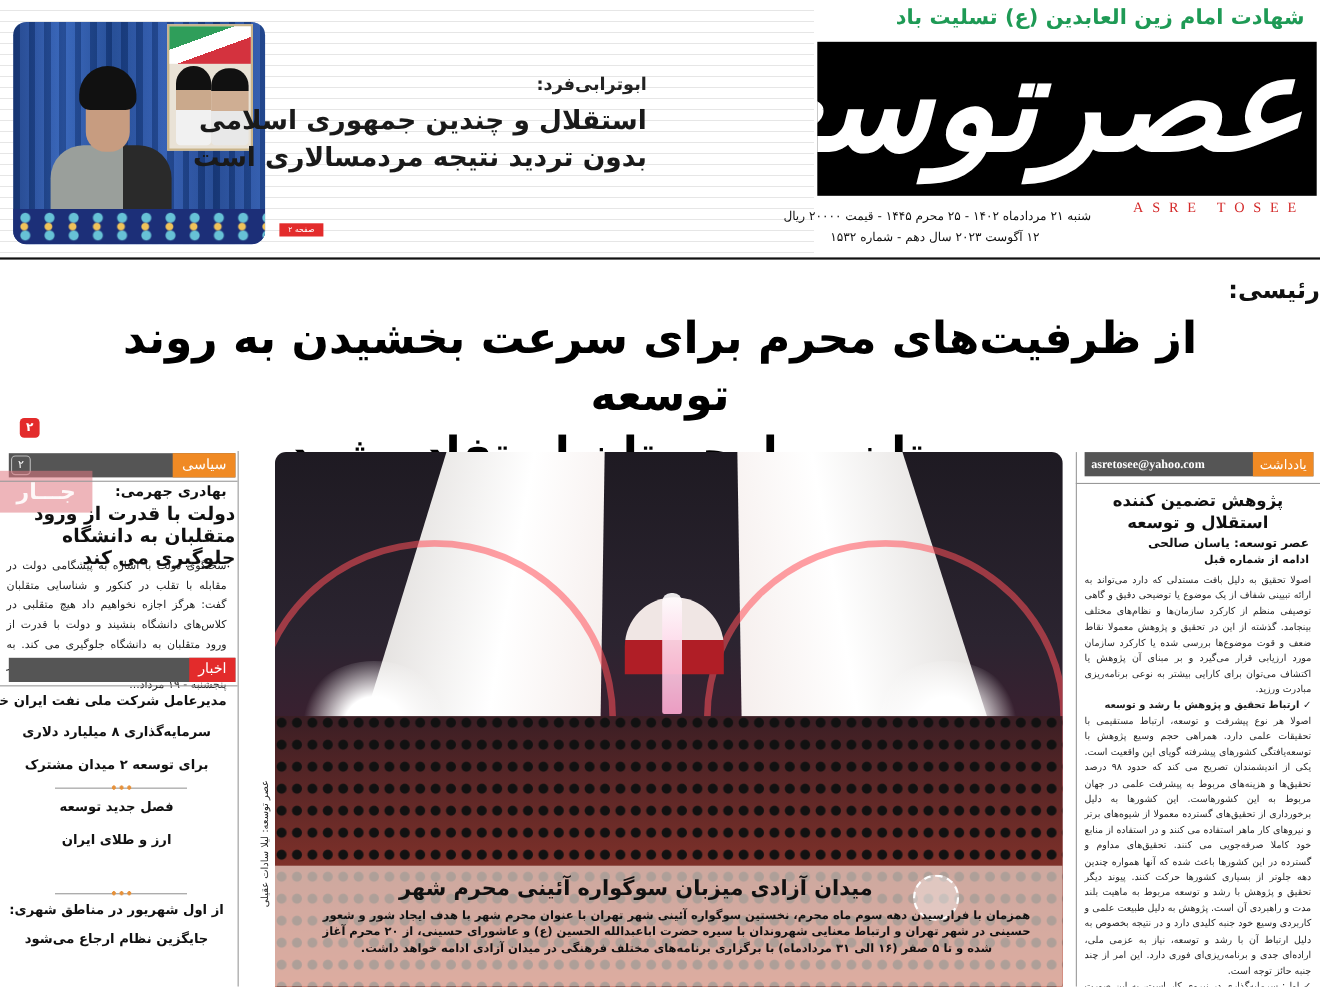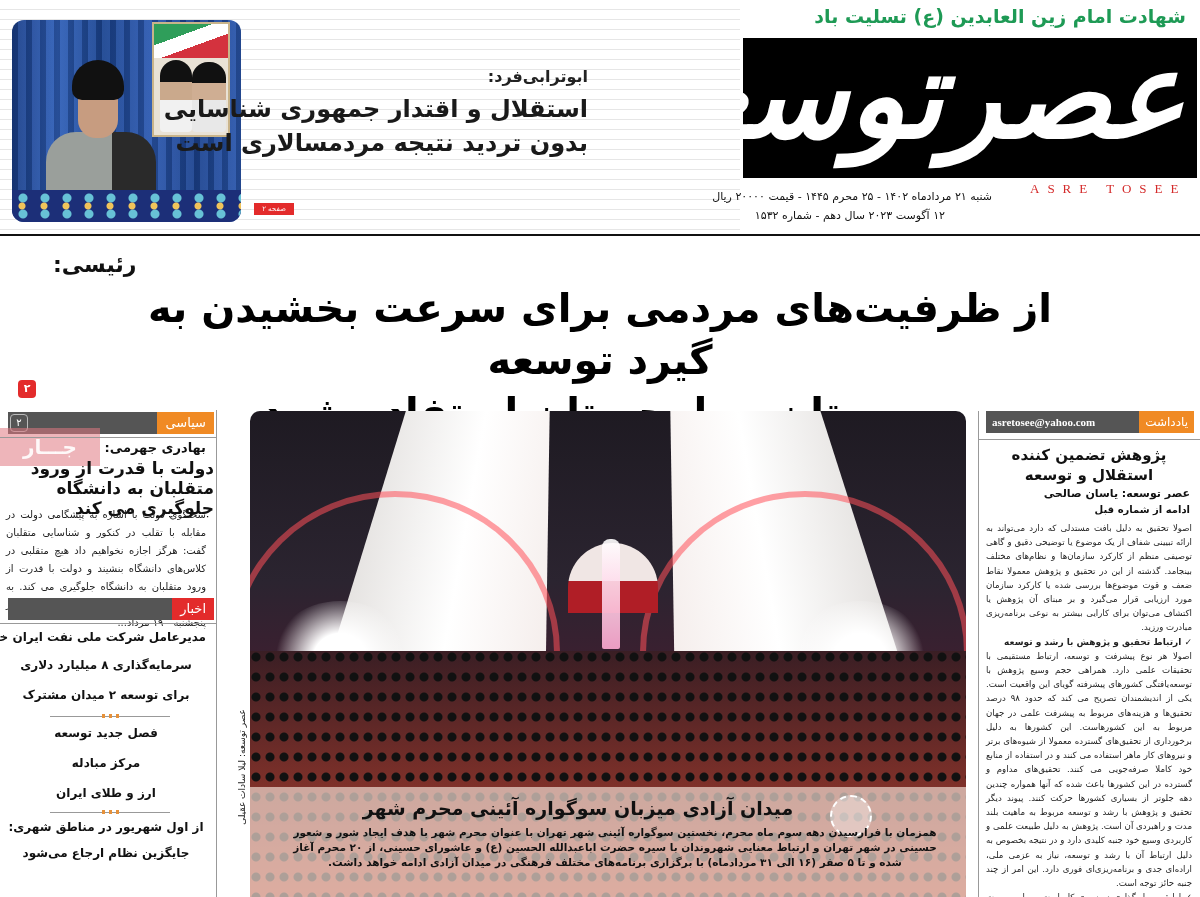--- a/index.html
+++ b/index.html
@@ -52,33 +52,33 @@
   .condolence { position: absolute; right: 14px; top: 5px; font-size: 19px; font-weight: bold; color: #1e9a55; direction: rtl; white-space: nowrap; }
   .logo-box { position: absolute; left: 743px; top: 38px; width: 454px; height: 140px; background: #000; overflow: hidden; }
   .logo-text { position: absolute; right: 12px; top: -14px; font-family: "DejaVu Serif", serif; font-size: 120px; font-weight: bold; color: #fff; direction: rtl; font-style: italic; letter-spacing: -4px; white-space: nowrap; }
   .logo-latin { position: absolute; left: 1030px; top: 181px; font-family: "Liberation Serif", serif; font-size: 13px; color: #d42a2a; letter-spacing: 8px; white-space: nowrap; }
   .issue-line1 { position: absolute; right: 208px; top: 190px; font-size: 11px; color: #111; direction: rtl; white-space: nowrap; }
   .issue-line2 { position: absolute; right: 255px; top: 209px; font-size: 11px; color: #111; direction: rtl; white-space: nowrap; }
 
   .rule-top { position: absolute; left: 0; top: 234px; width: 1200px; height: 2px; background: #111; }
 
   
-  .kicker { position: absolute; left: 0; width: 1200px; top: 252px; text-align: left; font-size: 22px; font-weight: bold; color: #111; direction: rtl; padding-left: 53px; }
+  .kicker { position: absolute; left: 0; width: 1200px; top: 252px; text-align: right; font-size: 22px; font-weight: bold; color: #111; direction: rtl; padding-left: 53px; }
   .headline { position: absolute; left: 100px; width: 1000px; top: 282px; text-align: center; font-size: 40px; font-weight: bold; line-height: 52px; color: #000; direction: rtl; letter-spacing: -1px; }
 
   .page-num-badge { position: absolute; left: 18px; top: 380px; width: 18px; height: 18px; border-radius: 4px; background: #e32b2b; color: #fff; font-size: 11px; font-weight: bold; text-align: center; line-height: 18px; }
 
   
   .left-col { position: absolute; left: 0; top: 410px; width: 216px; height: 487px; }
   .left-col-border { position: absolute; left: 216px; top: 0; width: 1px; height: 487px; background: #999; }
   .section-bar { position: absolute; left: 8px; top: 0; width: 206px; height: 22px; background: #555; }
   .section-label { position: absolute; right: 0; top: 0; height: 22px; padding: 0 8px; background: #f08a24; color: #fff; font-size: 13px; line-height: 22px; direction: rtl; }
   .section-label.red { background: #e32b2b; }
   .section-num-badge { position: absolute; left: 2px; top: 2px; width: 18px; height: 18px; border: 1px solid #bbb; border-radius: 4px; background: #555; color: #fff; font-size: 10px; text-align: center; line-height: 16px; }
-  .watermark { position: absolute; left: 0; top: 18px; width: 100px; height: 38px; background: rgba(224,120,130,0.55); color: rgba(255,255,255,0.9); font-size: 20px; font-weight: bold; text-align: center; line-height: 38px; direction: rtl; }
+  .watermark { position: absolute; left: 0; top: 18px; width: 84px; height: 38px; background: rgba(224,120,130,0.55); color: rgba(255,255,255,0.9); font-size: 20px; font-weight: bold; text-align: center; line-height: 38px; direction: rtl; }
   .sec-rule { position: absolute; left: 0; width: 216px; height: 1px; background: #999; }
   .story-kicker { position: absolute; right: 10px; font-size: 13px; font-weight: bold; color: #111; direction: rtl; white-space: nowrap; }
   .story-title { position: absolute; left: 8px; right: 2px; font-size: 17px; font-weight: bold; color: #111; direction: rtl; text-align: right; line-height: 20px; }
   .story-body { position: absolute; left: 6px; right: 10px; font-size: 10px; color: #222; direction: rtl; text-align: justify; line-height: 18px; }
   .divider-dots { position: absolute; left: 50px; width: 120px; height: 1px; background: #999; }
   .divider-dots::after { content: ""; position: absolute; left: 50px; top: -2px; width: 20px; height: 4px;
     background: radial-gradient(circle, #e6913a 0 2px, transparent 2px) 0 0/7px 4px; }
   .left-story-kicker { position: absolute; left: 6px; right: 10px; font-size: 12px; font-weight: bold; color: #111; direction: rtl; text-align: center; white-space: nowrap; }
   .left-story-title { position: absolute; left: 6px; right: 10px; font-size: 12px; font-weight: bold; color: #111; direction: rtl; text-align: center; line-height: 30px; }
 
@@ -140,39 +140,39 @@
     <div class="speaker">
       <div class="speaker-robe"></div>
       <div class="speaker-face"></div>
       <div class="speaker-turban"></div>
     </div>
     <div class="mosaic"></div>
   </div>
 
   <div class="sub-kicker">ابوترابی‌فرد:</div>
   <div class="sub-title">
-    <div>استقلال و اقتدار جمهوری شناسایی</div>
+    <div>استقلال و چندین جمهوری اسلامی</div>
     <div>بدون تردید نتیجه مردمسالاری است</div>
   </div>
   <div class="page-tag">صفحه ۲</div>
 
   <div class="condolence">شهادت امام زین العابدین (ع) تسلیت باد</div>
   <div class="logo-box">
     <div class="logo-text">عصرتوسعه</div>
   </div>
   <div class="logo-latin">ASRE TOSEE</div>
   <div class="issue-line1">شنبه ۲۱ مردادماه ۱۴۰۲ - ۲۵ محرم ۱۴۴۵ - قیمت ۲۰۰۰۰ ریال</div>
   <div class="issue-line2">۱۲ آگوست ۲۰۲۳ سال دهم - شماره ۱۵۳۲</div>
 </div>
 
 <div class="rule-top"></div>
 
 <div class="kicker">رئیسی:</div>
 <div class="headline">
-  <div>از ظرفیت‌های مردمی برای سرعت بخشیدن به گیرد توسعه</div>
+  <div>از ظرفیت‌های محرم برای سرعت بخشیدن به روند توسعه</div>
   <div>سیستان و بلوچستان استفاده شود</div>
 </div>
 <div class="page-num-badge">۲</div>
 
 <div class="left-col">
   <div class="left-col-border"></div>
 
   <div class="section-bar" style="top:2px;">
     <div class="section-num-badge">۲</div>
     <div class="section-label">سیاسی</div>
@@ -191,21 +191,20 @@
 
   <div class="left-story-kicker" style="top:220px;">مدیرعامل شرکت ملی نفت ایران خبر داد:</div>
   <div class="left-story-title" style="top:240px;">
     <div>سرمایه‌گذاری ۸ میلیارد دلاری</div>
     <div>برای توسعه ۲ میدان مشترک</div>
   </div>
   <div class="divider-dots" style="top:306px;"></div>
 
   <div class="left-story-title" style="top:308px;">
     <div>فصل جدید توسعه</div>
-    <div>مرکز مبادله</div>
     <div>ارز و طلای ایران</div>
   </div>
   <div class="divider-dots" style="top:402px;"></div>
 
   <div class="left-story-kicker" style="top:410px;">از اول شهریور در مناطق شهری:</div>
   <div class="left-story-title" style="top:428px;">
     <div>جایگزین نظام ارجاع می‌شود</div>
   </div>
 </div>
 

